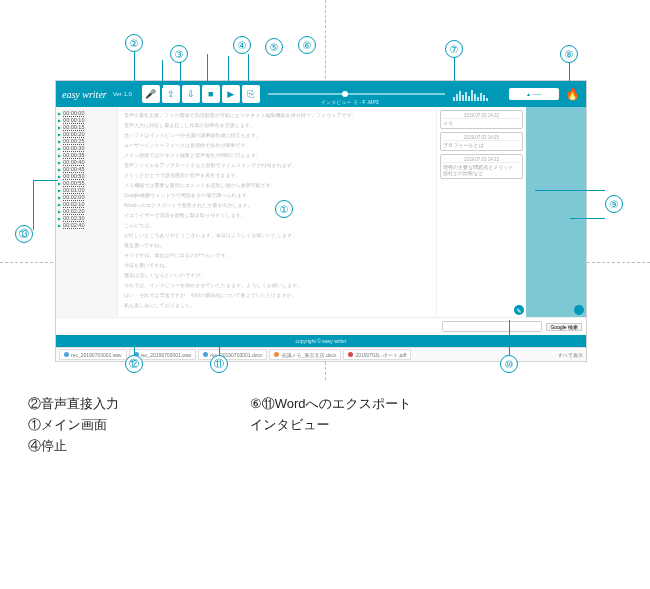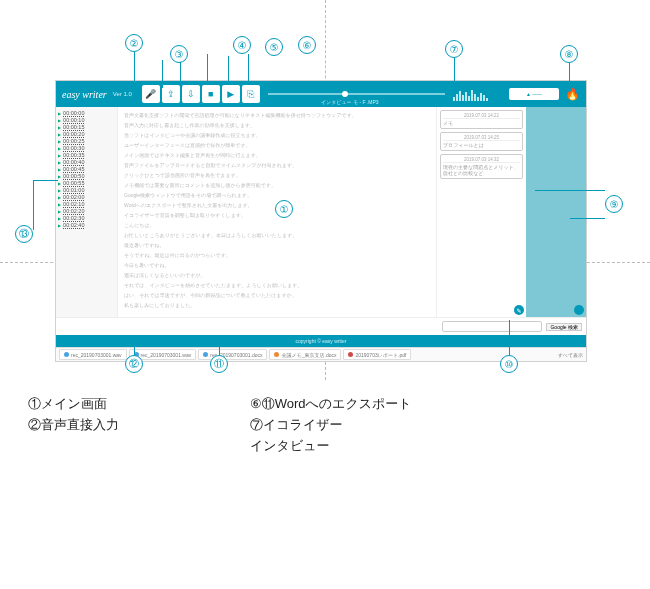--- a/index.html
+++ b/index.html
@@ -269,22 +269,22 @@
 
   <div class="callout" style="left:125px; top:355px">⑫</div>
   <div class="leader v" style="left:134px; top:335px; height:20px"></div>
 
   <div class="callout" style="left:15px; top:225px">⑬</div>
   <div class="leader h" style="left:33px; top:180px; width:25px"></div>
   <div class="leader v" style="left:33px; top:180px; height:50px"></div>
 
   <div class="legend">
     <div class="legend-col" id="legend-left">
+        <div>②音声直接入力</div>
         <div>①メイン画面</div>
-        <div>②音声直接入力</div>
+        <div>④停止</div>
       </div>
     <div class="legend-col" id="legend-right" style="margin-left:71px">
         <div>⑥⑪Wordへのエクスポート</div>
-        <div>⑦イコライザー</div>
         <div>インタビュー</div>
       </div>
   </div>
 </div>
 
 </body></html>

